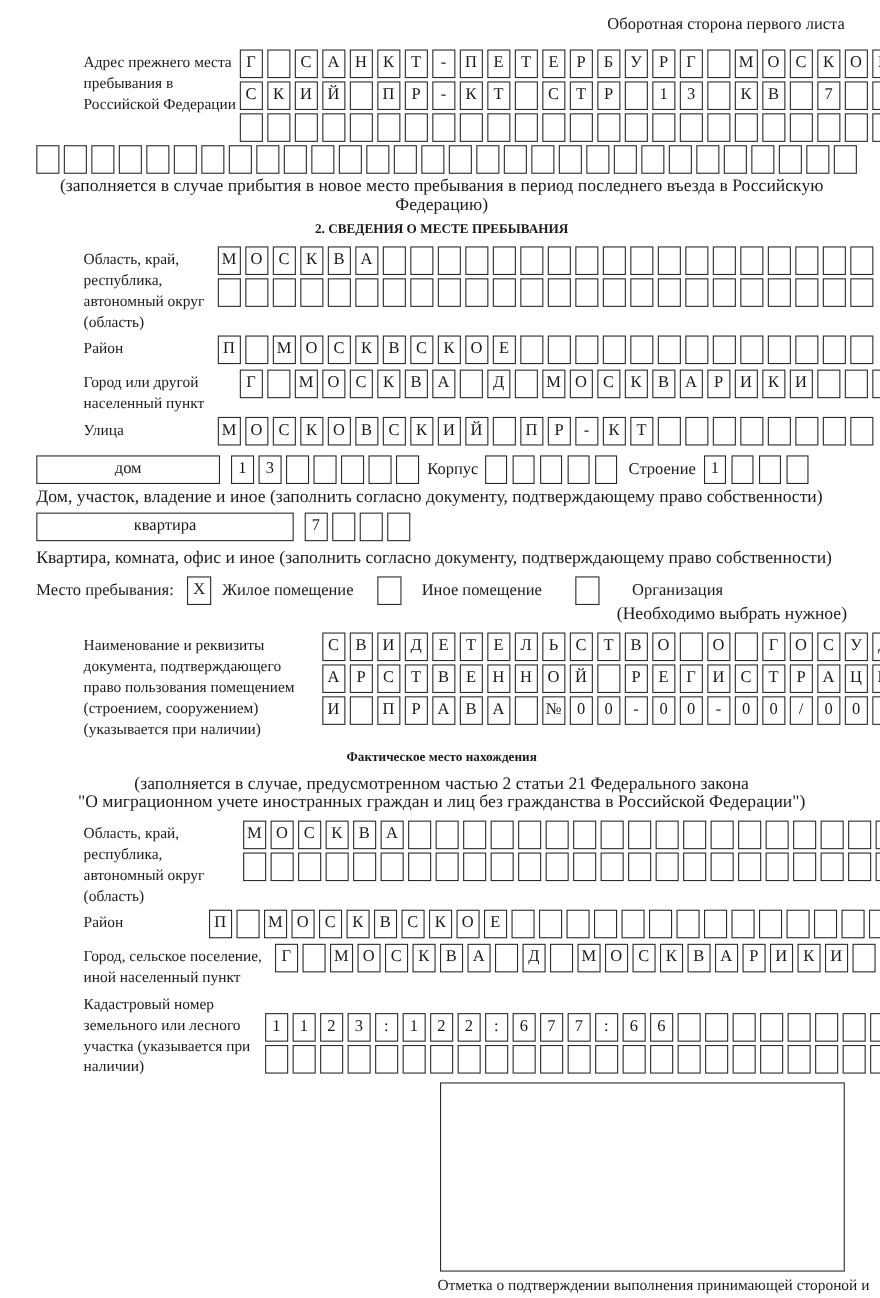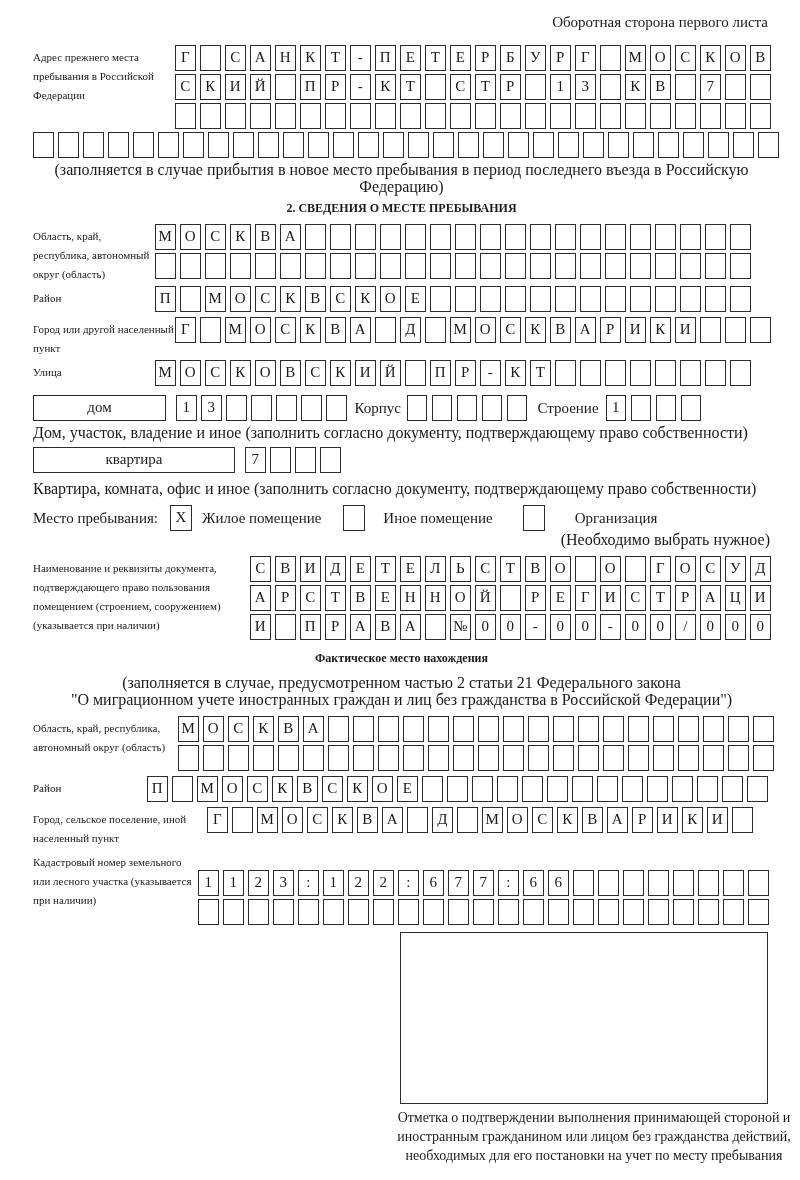--- a/index.html
+++ b/index.html
@@ -4,21 +4,21 @@
 <style>
   * { margin:0; padding:0; box-sizing:border-box; }
   html,body { background:#ffffff; }
   .page {
     width:800px; height:1180px; background:#fff; color:#1a1a1a;
     font-family:"Liberation Serif","DejaVu Serif",serif;
     position:relative; padding:14px 30px 0 33px; overflow:hidden;border-radius:29px;
   }
   .hdr-note { text-align:right; font-size:15px; padding-right:2px; }
   .frow { display:flex; align-items:flex-start; }
-  .flabel { font-size:11px; line-height:19px; padding-top:3px; flex:none; }
+  .flabel { font-size:14px; line-height:19px; padding-top:3px; flex:none;margin-left:43px; }
   .gcol { display:flex; flex-direction:column; }
   .grid { display:flex; gap:4.5px; margin-bottom:3px; }
   .cell {
     flex:none; width:20.5px; height:26px; border:1.6px solid #2b2b2b;
     font-size:15px; line-height:23px; text-align:center; background:#fff;
   }
   .widebox {
     flex:none; height:26px; border:1.6px solid #2b2b2b; font-size:15px;
     line-height:23px; text-align:center; background:#fff;
   }
@@ -299,21 +299,21 @@
         <span class="cell"></span>
         <span class="cell"></span>
         <span class="cell"></span>
         <span class="cell"></span>
         <span class="cell"></span>
         <span class="cell"></span>
       </div>
   </div>
 
   <div class="frow mt6">
-    <div class="widebox" style="width:133px;">дом</div>
+    <div class="widebox" style="width:167px;">дом</div>
     <div class="grid" style="margin-left:10px;">
         <span class="cell">1</span>
         <span class="cell">3</span>
         <span class="cell"></span>
         <span class="cell"></span>
         <span class="cell"></span>
         <span class="cell"></span>
         <span class="cell"></span>
       </div>
     <div class="inline-lbl" style="margin-left:8px;">Корпус</div>
@@ -328,21 +328,21 @@
     <div class="grid" style="margin-left:7px;">
         <span class="cell">1</span>
         <span class="cell"></span>
         <span class="cell"></span>
         <span class="cell"></span>
       </div>
   </div>
   <div class="caption">Дом, участок, владение и иное (заполнить согласно документу, подтверждающему право собственности)</div>
 
   <div class="frow mt6">
-    <div class="widebox" style="width:202px;">квартира</div>
+    <div class="widebox" style="width:234px;">квартира</div>
     <div class="grid" style="margin-left:10px;">
         <span class="cell">7</span>
         <span class="cell"></span>
         <span class="cell"></span>
         <span class="cell"></span>
       </div>
   </div>
   <div class="caption mt4">Квартира, комната, офис и иное (заполнить согласно документу, подтверждающему право собственности)</div>
 
   <div class="frow mt8">

